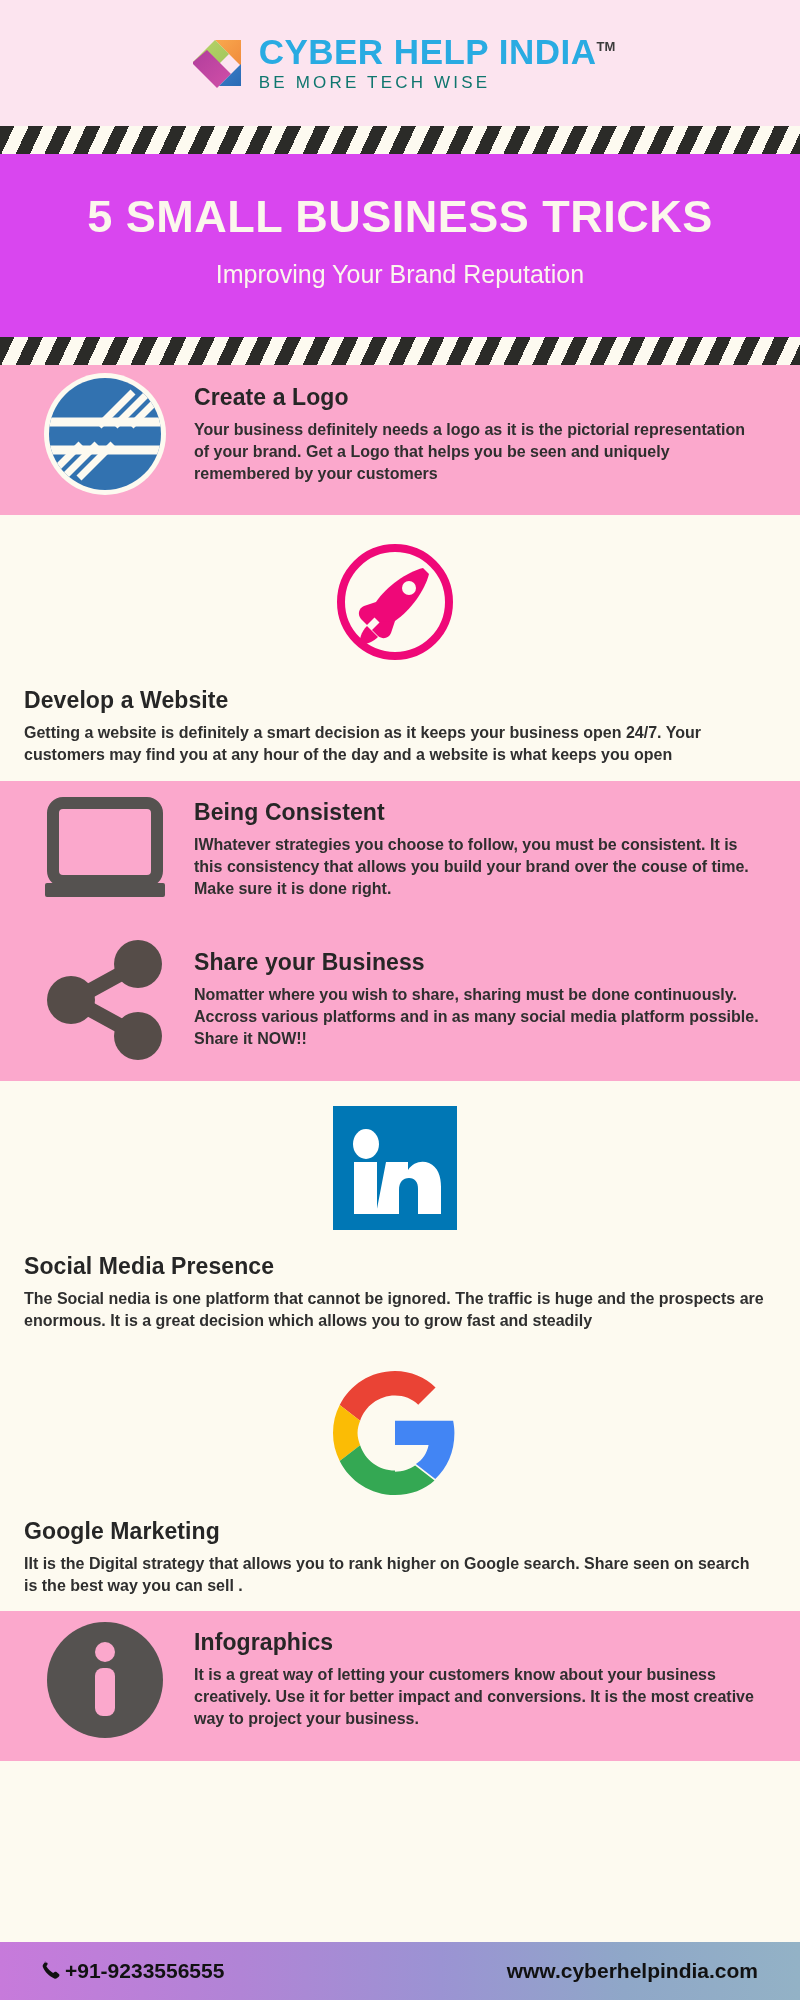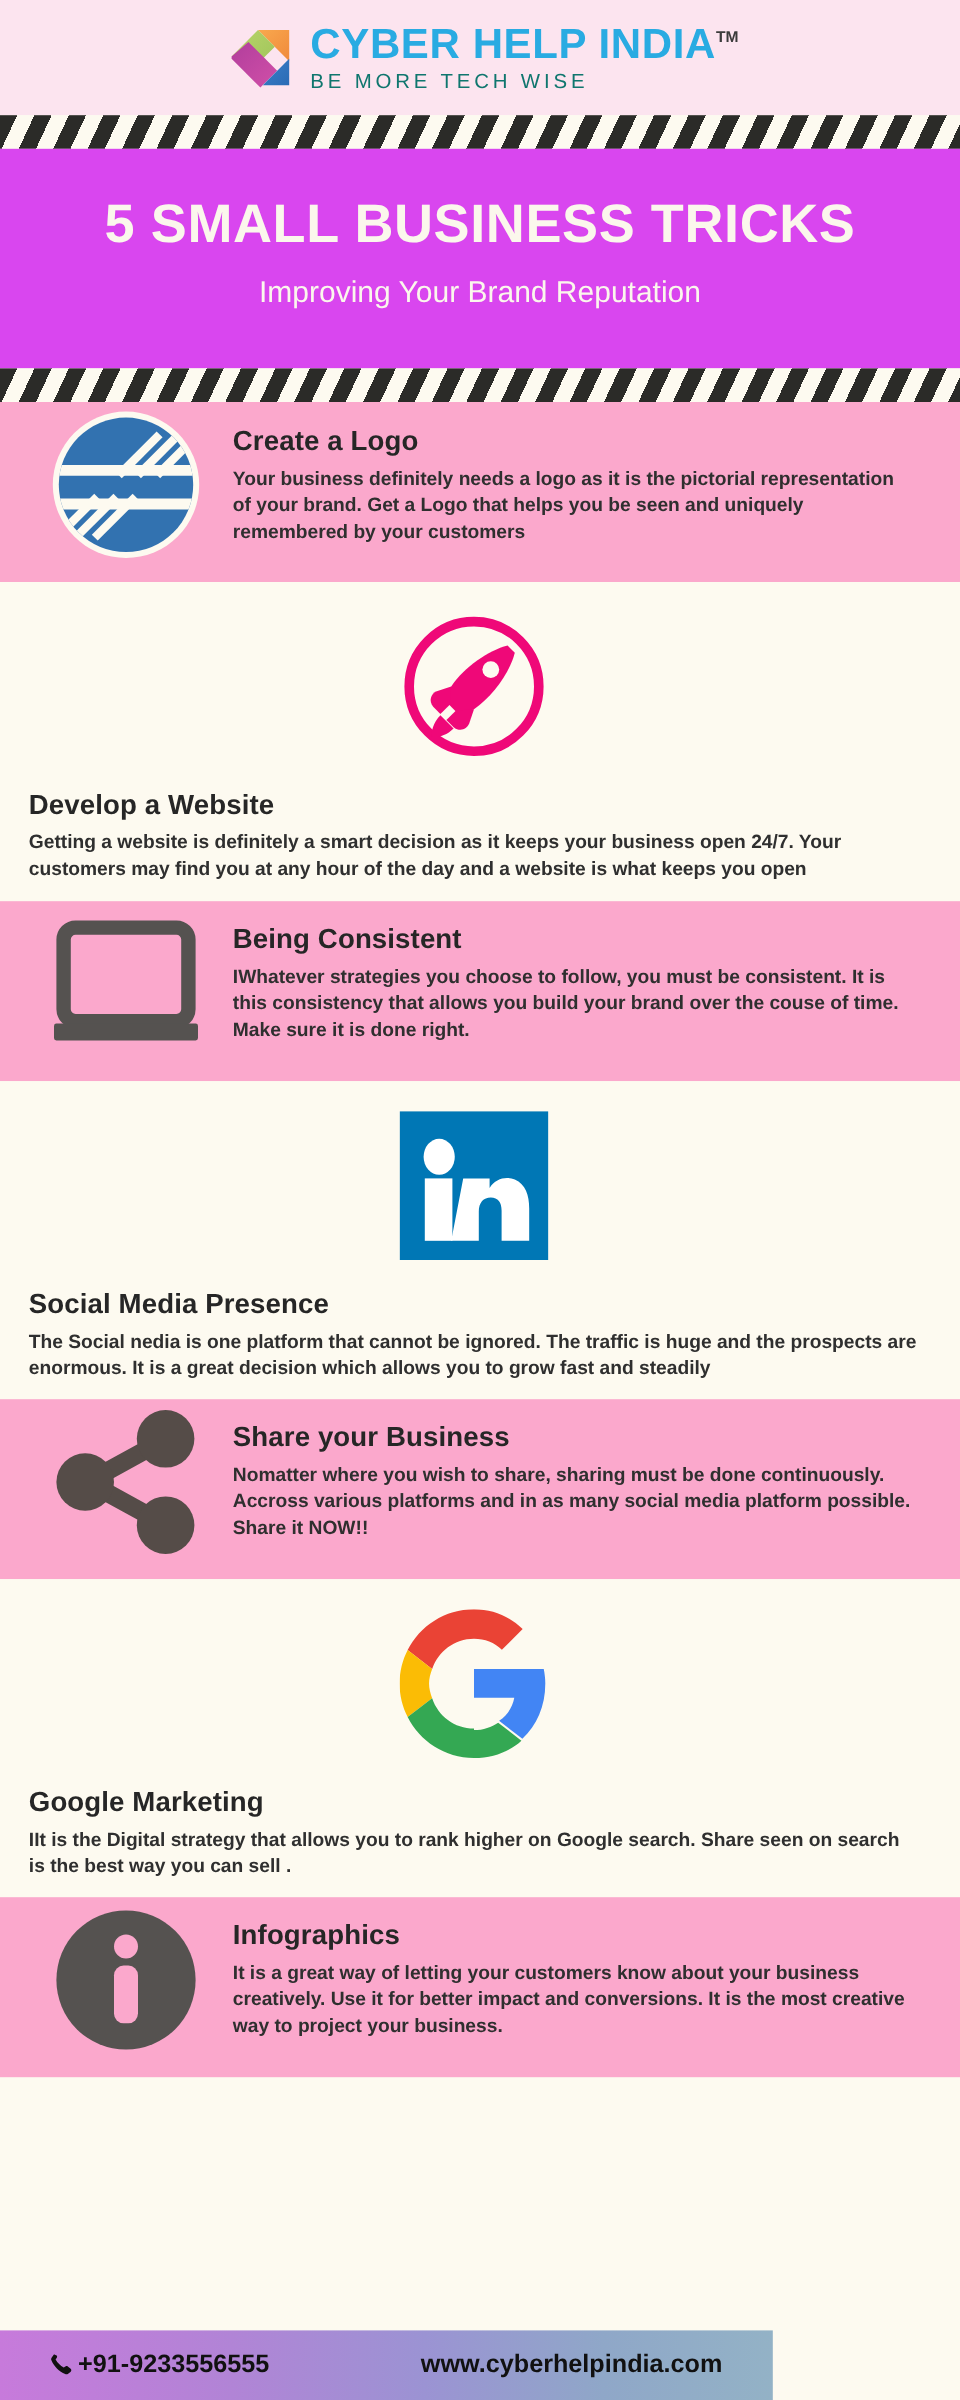--- a/index.html
+++ b/index.html
@@ -7,21 +7,21 @@
   body {
     width:800px; height:2000px;
     font-family:"Liberation Sans", sans-serif;
     background:#FDFAF0;
     overflow:hidden;
     position:relative;
   }
 
   
   .logo-bar {
-    height:96px; background:#FCE4EF;
+    height:126px; background:#FCE4EF;
     display:flex; align-items:center; justify-content:center;
   }
   .logo-wrap { display:flex; align-items:center; gap:12px; }
   .logo-mark { width:62px; height:62px; position:relative; flex:0 0 auto; }
   .logo-text { display:flex; flex-direction:column; }
   .logo-title {
     font-size:35px; font-weight:bold; color:#29ABE2;
     letter-spacing:0.5px; line-height:1; position:relative;
     display:inline-block;
   }
@@ -79,21 +79,21 @@
   .row-body {
     font-size:16px; font-weight:bold; color:#2F2F2F;
     line-height:1.38;
   }
 
   
   .icon-svg { display:block; }
 
   
   .footer {
-    position:absolute; left:0; bottom:0; width:644px; height:58px;
+    position:absolute; left:0; bottom:0; width:800px; height:58px;
     background:linear-gradient(90deg,#C77ADB 0%,#B184D6 30%,#9B93D3 55%,#8FA7C8 78%,#93B2C6 100%);
     display:flex; align-items:center;
   }
   .footer-phone {
     display:flex; align-items:center; gap:3px;
     margin-left:40px; font-size:21px; font-weight:bold; color:#111;
   }
   .footer-site {
     margin-left:auto; margin-right:42px;
     font-size:21px; font-weight:bold; color:#111;
@@ -205,55 +205,55 @@
         <rect x="14" y="8" width="104" height="78" rx="10" ry="10" fill="none" stroke="#555250" stroke-width="12"></rect>
         <rect x="6" y="88" width="120" height="14" rx="2" fill="#555250"></rect>
       </svg>
     </div>
     <div class="text-cell">
       <div class="row-title">Being Consistent</div>
       <div class="row-body">IWhatever strategies you choose to follow, you must be consistent. It is this consistency that allows you build your brand over the couse of time. Make sure it is done right.</div>
     </div>
   </div>
 
-  <div class="row cream">
-    <div class="icon-cell">
-      <svg class="icon-svg" width="124" height="124" viewBox="0 0 124 124">
-        <rect x="0" y="0" width="124" height="124" fill="#0077B5"></rect>
-        <ellipse cx="33" cy="38" rx="13" ry="15" fill="#FFFFFF"></ellipse>
-        <rect x="21" y="56" width="23" height="52" fill="#FFFFFF"></rect>
-        <path d="M53 56 h22 v8 c5 -8 14 -10 21 -7 c9 4 12 13 12 24 v27 h-23 v-25 c0 -7 -3 -11 -9 -11 c-6 0 -10 4 -10 12 v24 h-23 Z" fill="#FFFFFF"></path>
-      </svg>
-    </div>
-    <div class="text-cell">
-      <div class="row-title">Social Media Presence</div>
-      <div class="row-body">The Social nedia is one platform that cannot be ignored. The traffic is huge and the prospects are enormous. It is a great decision which allows you to grow fast and steadily</div>
-    </div>
-  </div>
-
   <div class="row pink">
     <div class="icon-cell">
       <svg class="icon-svg" width="124" height="124" viewBox="0 0 124 124">
         <g stroke="#554C48" stroke-width="15" stroke-linecap="round">
           <line x1="30" y1="62" x2="92" y2="28"></line>
           <line x1="30" y1="62" x2="92" y2="96"></line>
         </g>
         <circle cx="28" cy="62" r="24" fill="#554C48"></circle>
         <circle cx="95" cy="26" r="24" fill="#554C48"></circle>
         <circle cx="95" cy="98" r="24" fill="#554C48"></circle>
       </svg>
     </div>
     <div class="text-cell">
       <div class="row-title">Share your Business</div>
       <div class="row-body">Nomatter where you wish to share, sharing must be done continuously. Accross various platforms and in as many social media platform possible. Share it NOW!!</div>
     </div>
   </div>
 
   <div class="row cream">
     <div class="icon-cell">
+      <svg class="icon-svg" width="124" height="124" viewBox="0 0 124 124">
+        <rect x="0" y="0" width="124" height="124" fill="#0077B5"></rect>
+        <ellipse cx="33" cy="38" rx="13" ry="15" fill="#FFFFFF"></ellipse>
+        <rect x="21" y="56" width="23" height="52" fill="#FFFFFF"></rect>
+        <path d="M53 56 h22 v8 c5 -8 14 -10 21 -7 c9 4 12 13 12 24 v27 h-23 v-25 c0 -7 -3 -11 -9 -11 c-6 0 -10 4 -10 12 v24 h-23 Z" fill="#FFFFFF"></path>
+      </svg>
+    </div>
+    <div class="text-cell">
+      <div class="row-title">Social Media Presence</div>
+      <div class="row-body">The Social nedia is one platform that cannot be ignored. The traffic is huge and the prospects are enormous. It is a great decision which allows you to grow fast and steadily</div>
+    </div>
+  </div>
+
+  <div class="row cream">
+    <div class="icon-cell">
       <svg class="icon-svg" width="124" height="124" viewBox="0 0 48 48">
         <path fill="#EA4335" d="M24 9.5c3.5 0 6.6 1.2 9 3.6l6.7-6.7C35.6 2.4 30.2 0 24 0 14.6 0 6.5 5.4 2.6 13.2l7.9 6.1C12.4 13.6 17.7 9.5 24 9.5z"></path>
         <path fill="#FBBC05" d="M10.5 19.3l-7.9-6.1C.9 16.5 0 20.1 0 24s.9 7.5 2.6 10.8l7.9-6.1C9.9 27.1 9.5 25.6 9.5 24s.4-3.1 1-4.7z"></path>
         <path fill="#34A853" d="M24 38.5c-6.3 0-11.6-4.1-13.5-9.8l-7.9 6.1C6.5 42.6 14.6 48 24 48c6.2 0 11.5-2.1 15.3-5.6l-7.5-5.8c-2.1 1.4-4.8 2.4-7.8 2.4z"></path>
         <path fill="#4285F4" d="M47 24c0-1.6-.2-3.2-.5-4.7H24v9.3h13c-.6 3.1-2.3 5.7-4.9 7.4l7.5 5.8C44.2 37.5 47 31.4 47 24z"></path>
       </svg>
     </div>
     <div class="text-cell">
       <div class="row-title">Google Marketing</div>
       <div class="row-body">IIt is the Digital strategy that allows you to rank higher on Google search. Share seen on search is the best way you can sell .</div>

